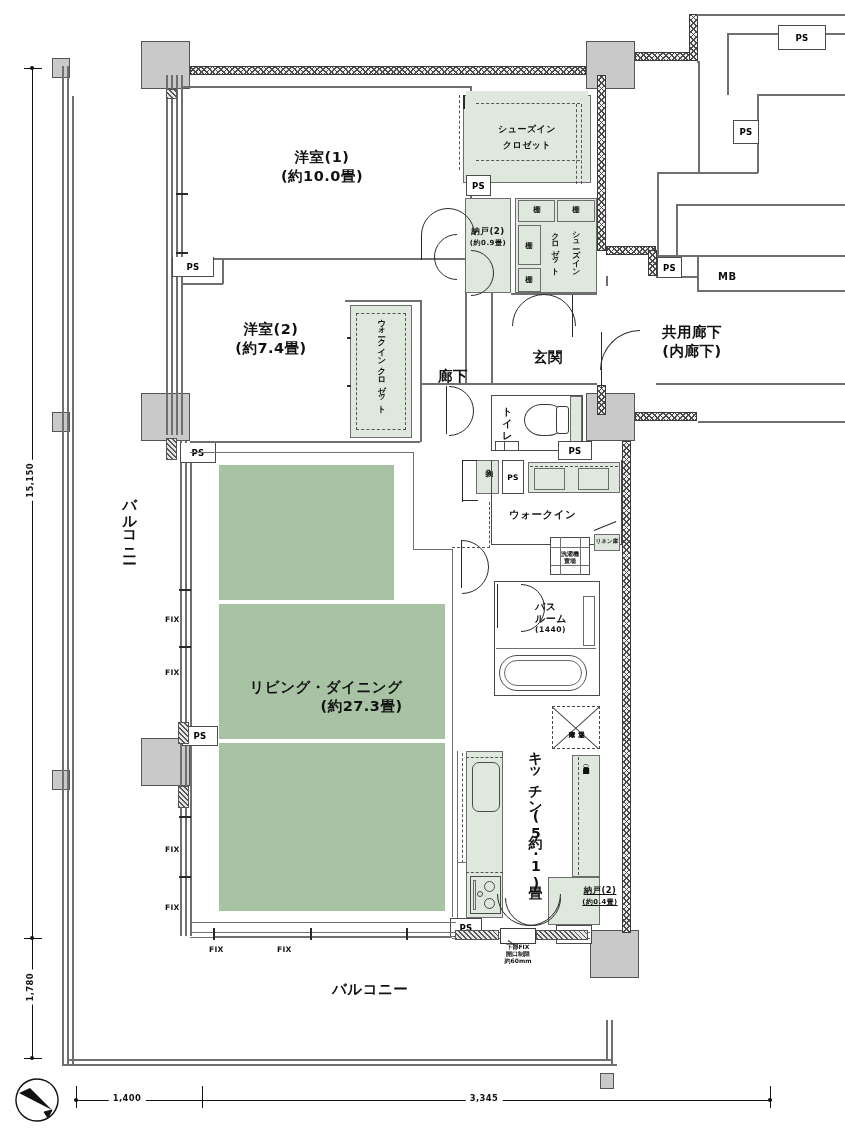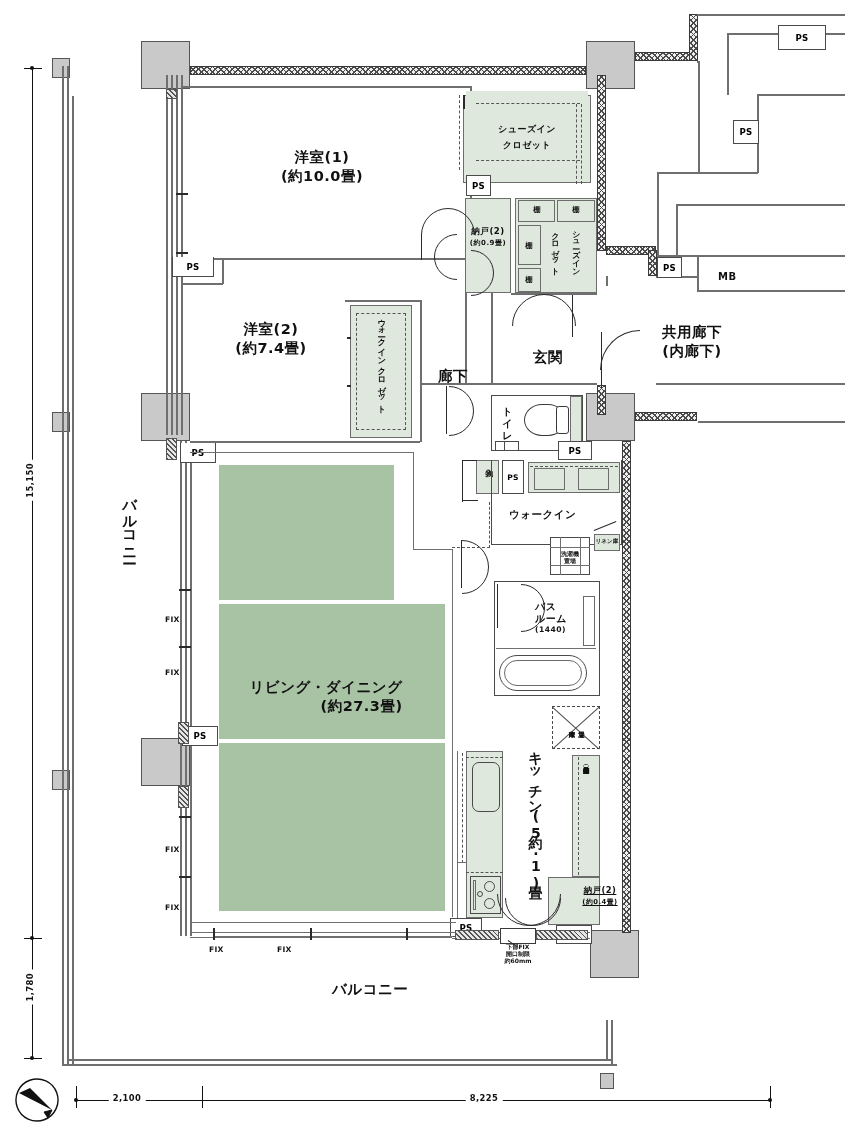--- a/index.html
+++ b/index.html
@@ -442,24 +442,24 @@
     <span>1,780</span>
   </div>
 
   <div class="dimline-h" style="left:76px;top:1100px;width:694px;"></div>
   <div class="tick-v" style="left:76px;top:1086px;height:22px;"></div>
   <div class="tick-v" style="left:202px;top:1086px;height:22px;"></div>
   <div class="tick-v" style="left:770px;top:1086px;height:22px;"></div>
   <div class="dot" style="left:74px;top:1098px;"></div>
   <div class="dot" style="left:768px;top:1098px;"></div>
   <div class="lbl dimtxt c" style="left:127px;top:1093px;background:#fff;padding:0 4px;">
-    <span>2,100</span>
+    <span>1,400</span>
   </div>
   <div class="lbl dimtxt c" style="left:484px;top:1093px;background:#fff;padding:0 4px;">
-    <span>8,225</span>
+    <span>3,345</span>
   </div>
 
   <div class="abs" style="left:14px;top:1078px;width:48px;height:46px;">
     <svg width="48" height="46" viewBox="0 0 48 46">
       <ellipse cx="23" cy="22" rx="21" ry="21" fill="#fff" stroke="#111" stroke-width="1.4" transform="rotate(-20 23 22)"></ellipse>
       <polygon points="5,15 38,32 16,10" fill="#111"></polygon>
       <polygon points="38,32 30,34 34,40" fill="#111" stroke="#111" stroke-width="1"></polygon>
     </svg>
   </div>
 

